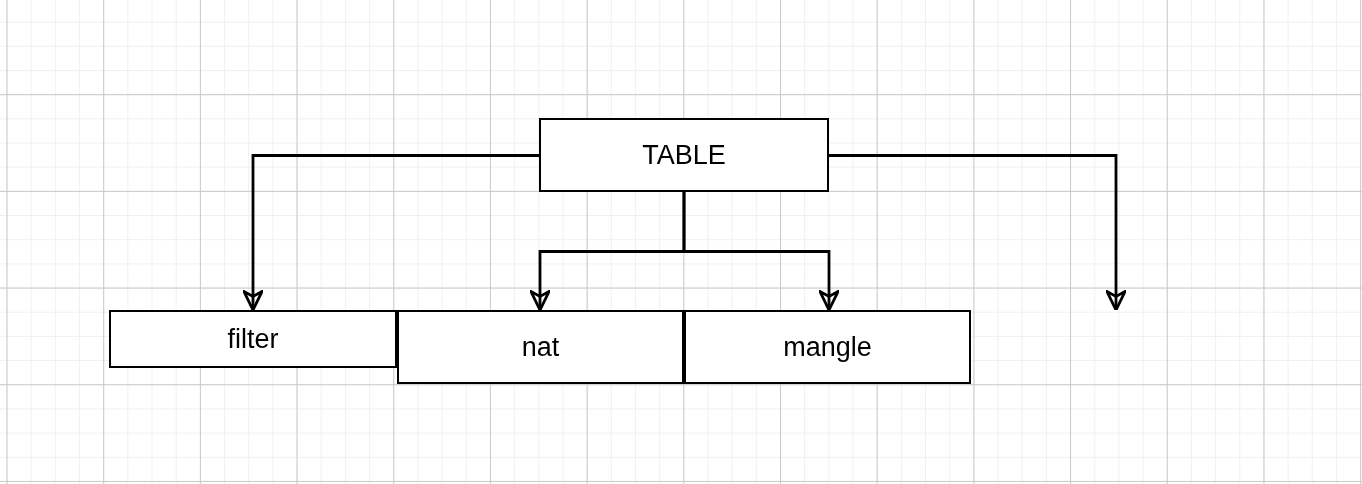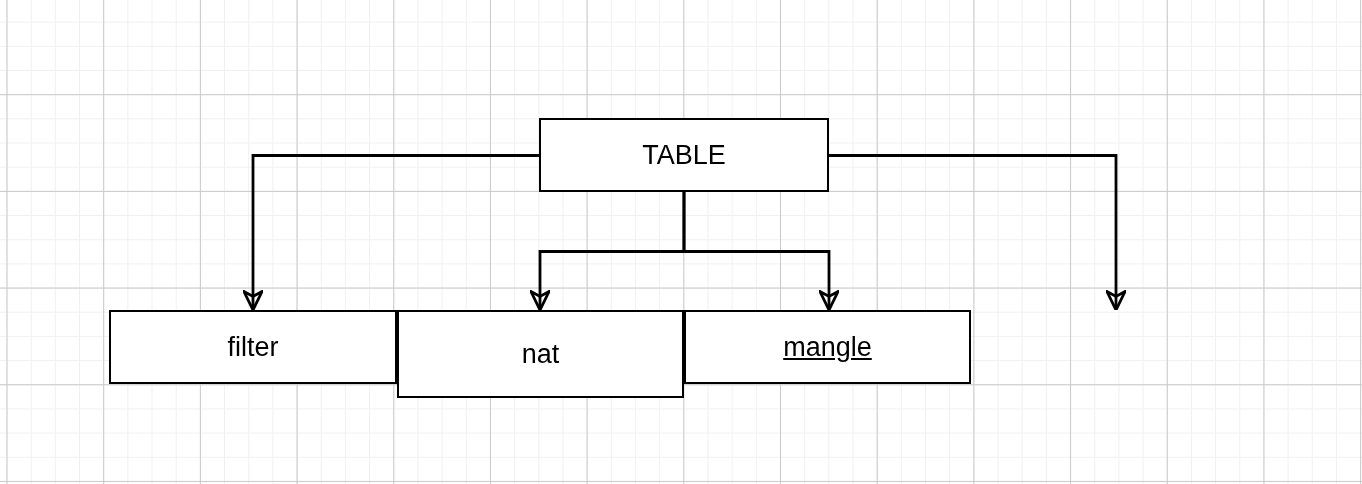--- a/index.html
+++ b/index.html
@@ -52,23 +52,23 @@
     border: 2px solid #000000;
     display: flex;
     align-items: center;
     justify-content: center;
     font-size: 27px;
     color: #000000;
     line-height: 1;
     cursor: default;
   }
   .node-table  { left: 539px; top: 118px; width: 290px; height: 74px; }
-  .node-filter { left: 109px; top: 310px; width: 288px; height: 74px; }
-  .node-nat    { left: 397px; top: 310px; width: 287px; height: 88px; text-align: right; }
-  .node-mangle { left: 684px; top: 310px; width: 287px; height: 74px; text-decoration: underline; }
+  .node-filter { left: 109px; top: 310px; width: 288px; height: 58px; }
+  .node-nat    { left: 397px; top: 310px; width: 287px; height: 74px; text-align: right; }
+  .node-mangle { left: 684px; top: 310px; width: 287px; height: 74px; }
   .node-raw    { left: 971px; top: 310px; width: 288px; height: 74px; }
 </style>
 </head>
 <body>
 
 <div class="canvas">
 
   <svg class="edges" width="1362" height="484" viewBox="0 0 1362 484" xmlns="http://www.w3.org/2000/svg">
     <defs>
       <marker id="arrow" viewBox="0 0 20 20" refX="17" refY="10" markerWidth="20" markerHeight="20" markerUnits="userSpaceOnUse" orient="auto">

